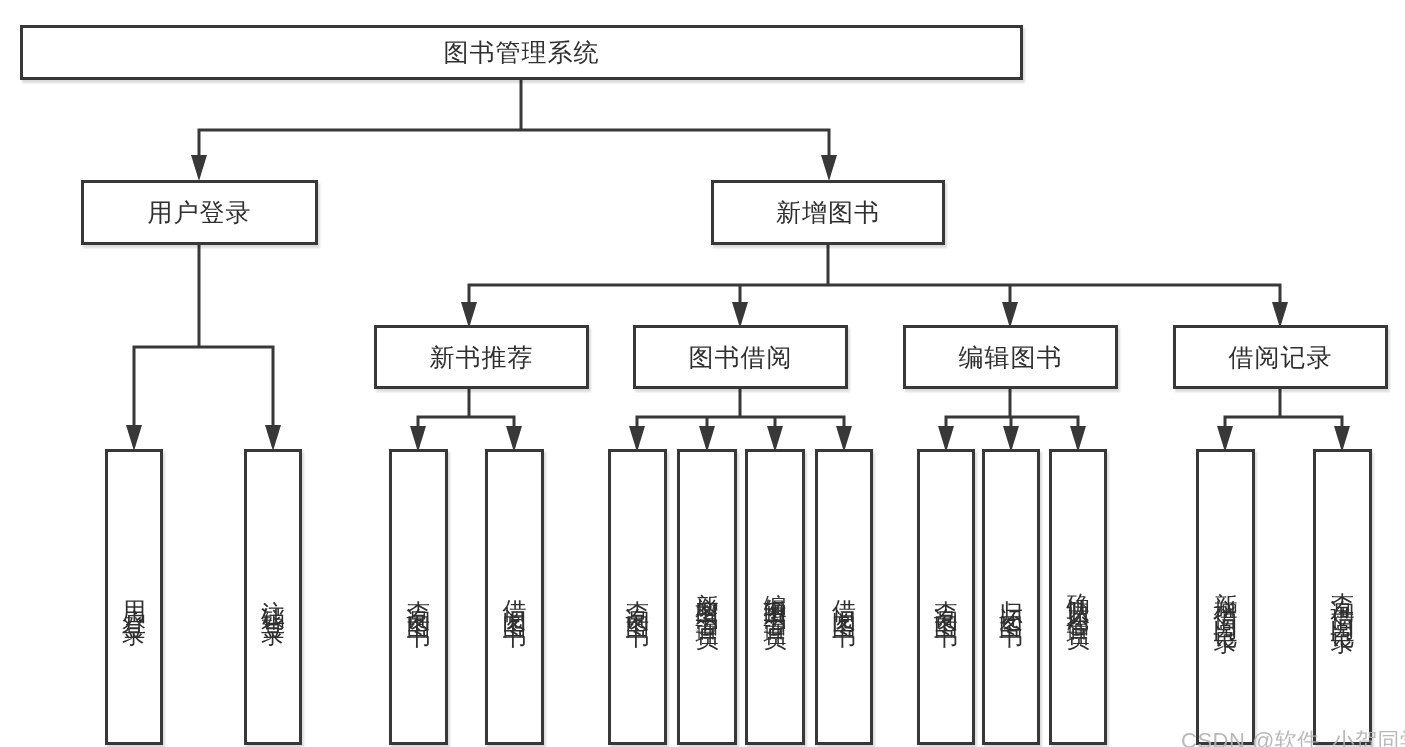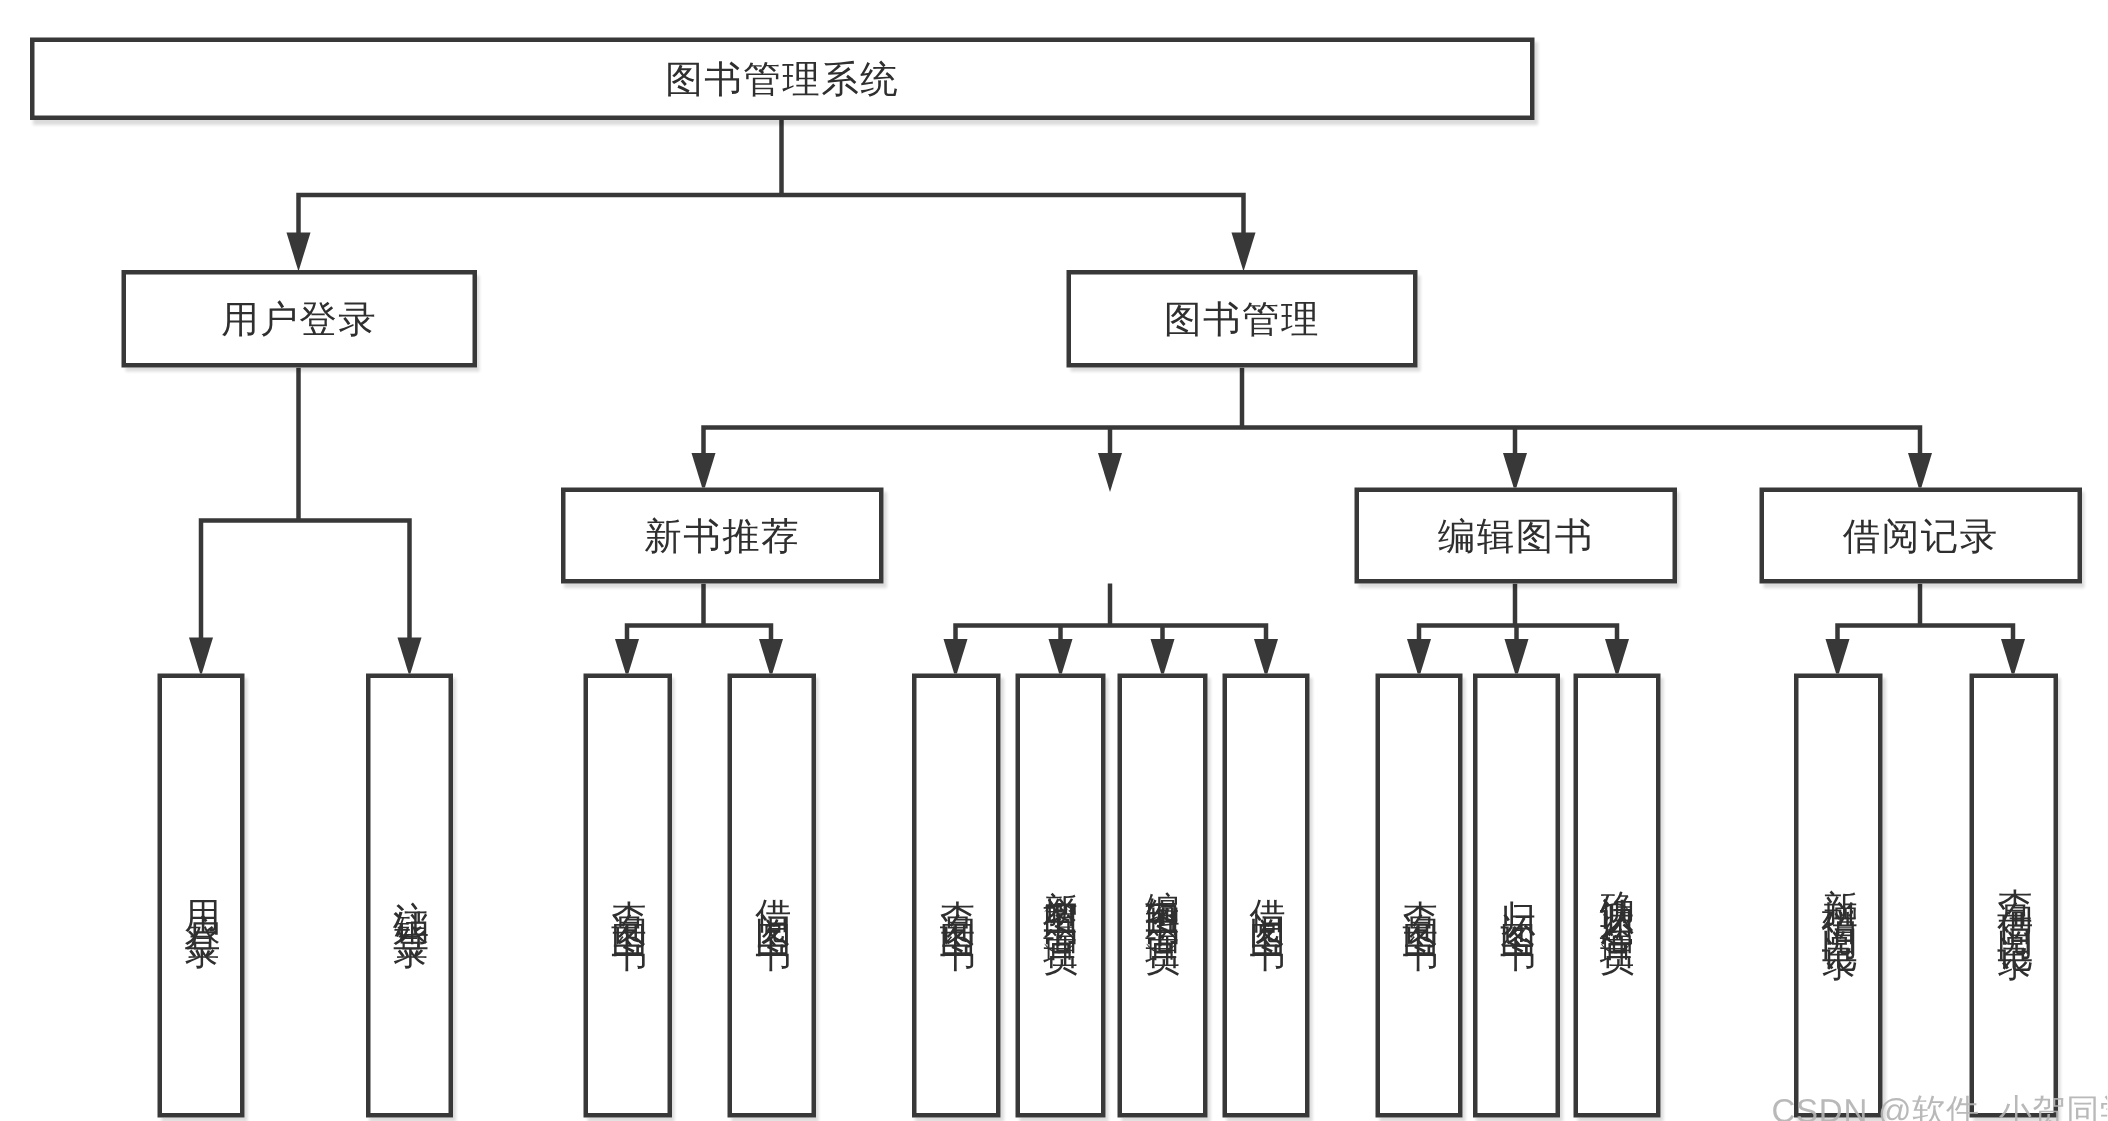--- a/index.html
+++ b/index.html
@@ -112,23 +112,24 @@
 
     <path d="M1280 377 V405"></path>
     <path d="M1225 421 V405 H1342 V421"></path>
     <polygon points="1217,414 1233,414 1225,440"></polygon>
     <polygon points="1334,414 1350,414 1342,440"></polygon>
   </svg>
 
   <div class="box" style="left:20px; top:13px; width:1003px; height:55px;">图书管理系统</div>
 
   <div class="box" style="left:81px; top:168px; width:237px; height:65px;">用户登录</div>
-  <div class="box" style="left:711px; top:168px; width:234px; height:65px;">图书管理</div>
+  <div class="box" style="left:711px; top:168px; width:234px; height:65px;">新增图书</div>
 
   <div class="box" style="left:374px; top:313px; width:215px; height:64px;">新书推荐</div>
+  <div class="box" style="left:633px; top:313px; width:215px; height:64px;">图书借阅</div>
   <div class="box" style="left:903px; top:313px; width:215px; height:64px;">编辑图书</div>
   <div class="box" style="left:1173px; top:313px; width:215px; height:64px;">借阅记录</div>
 
   <div class="box vbox" style="left:105px; top:437px; width:58px; height:296px;">用户登录</div>
   <div class="box vbox" style="left:244px; top:437px; width:58px; height:296px;">注销登录</div>
 
   <div class="box vbox" style="left:389px; top:437px; width:59px; height:296px;">查询图书</div>
   <div class="box vbox" style="left:485px; top:437px; width:59px; height:296px;">借阅图书</div>
 
   <div class="box vbox" style="left:608px; top:437px; width:59px; height:296px;">查询图书</div>

